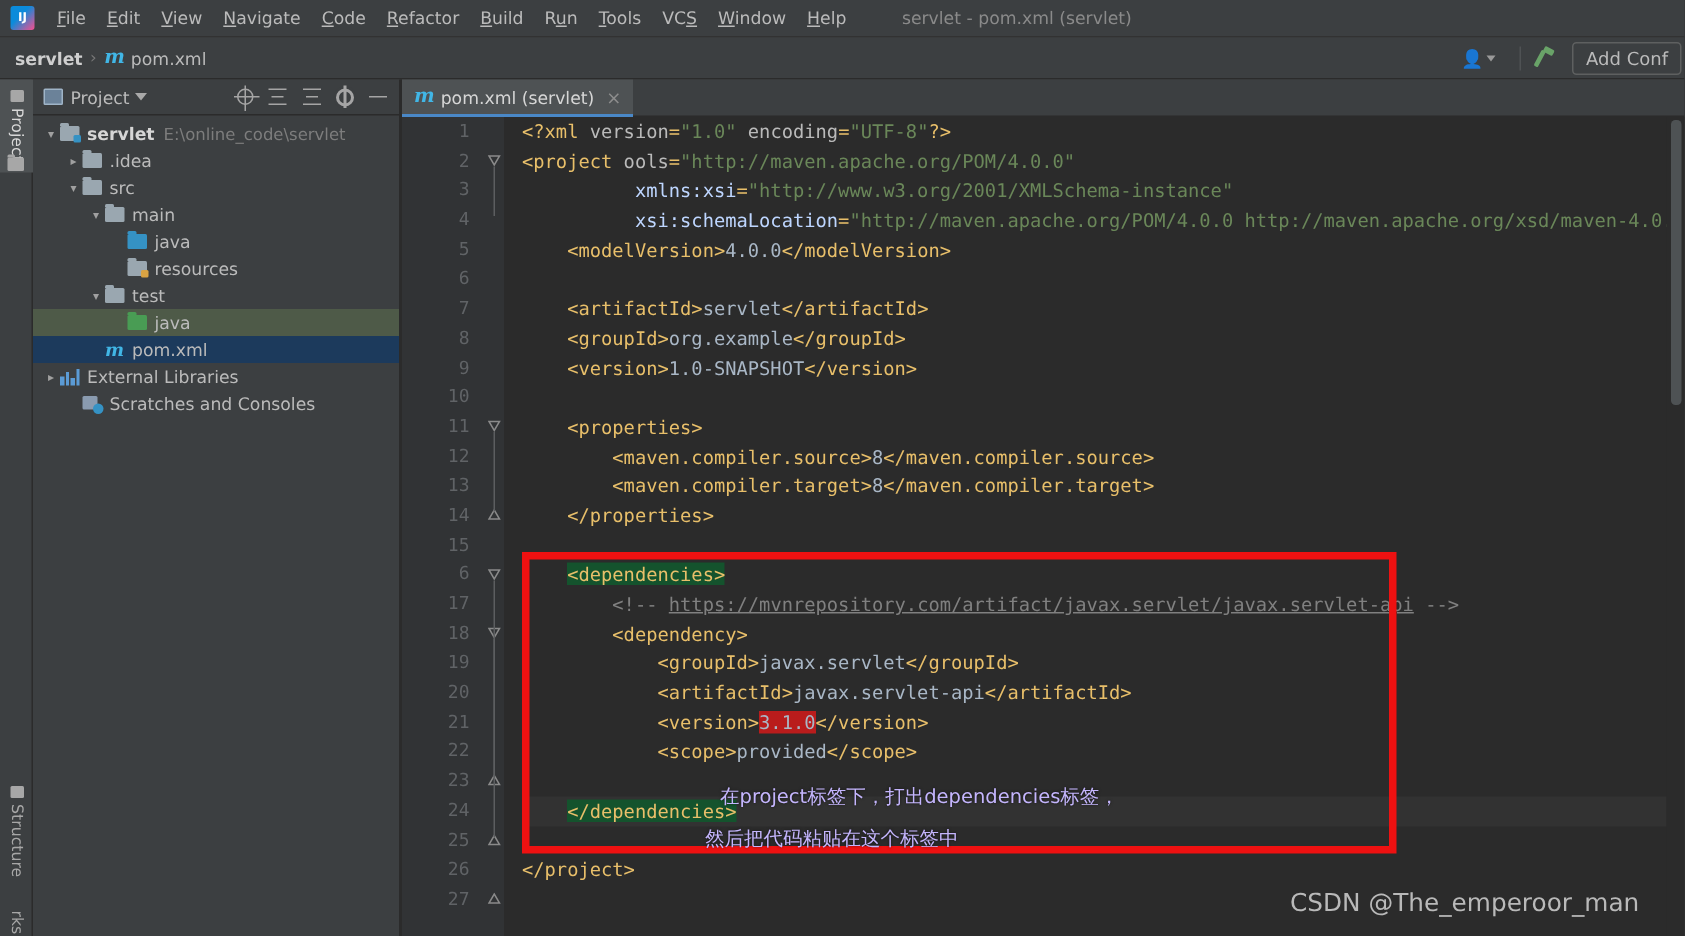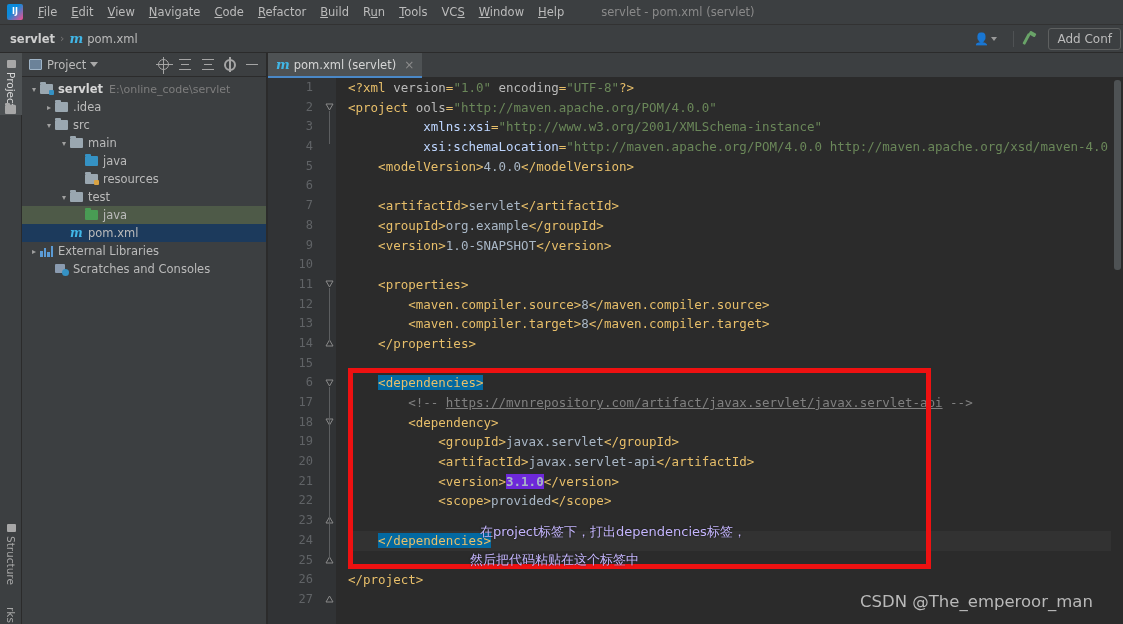--- a/index.html
+++ b/index.html
@@ -262,22 +262,22 @@
 
   
   .tg { color: #e8bf6a; }       
   .at { color: #bababa; }       
   .ns { color: #bed6ff; }       
   .st { color: #6a8759; }       
   .tx { color: #a9b7c6; }       
   .cm { color: #808080; }       
   .lk { color: #808080; text-decoration: underline; }
   .pi { color: #e8bf6a; }
-  .hl-tag { background: #0369a1; }
-  .hl-val { background: #6d28d9; font-weight: bold; }
+  .hl-tag { background: #14532d; }
+  .hl-val { background: #b91c1c; }
 
   .scrollbar-col {
     position: absolute; right: 0; top: 0; width: 12px; height: 546px;
     background: #2b2b2b;
   }
   .sb-thumb {
     position: absolute; right: 2px; top: 2px; width: 7px; height: 190px;
     background: #4e5254; border-radius: 3px;
   }
 

